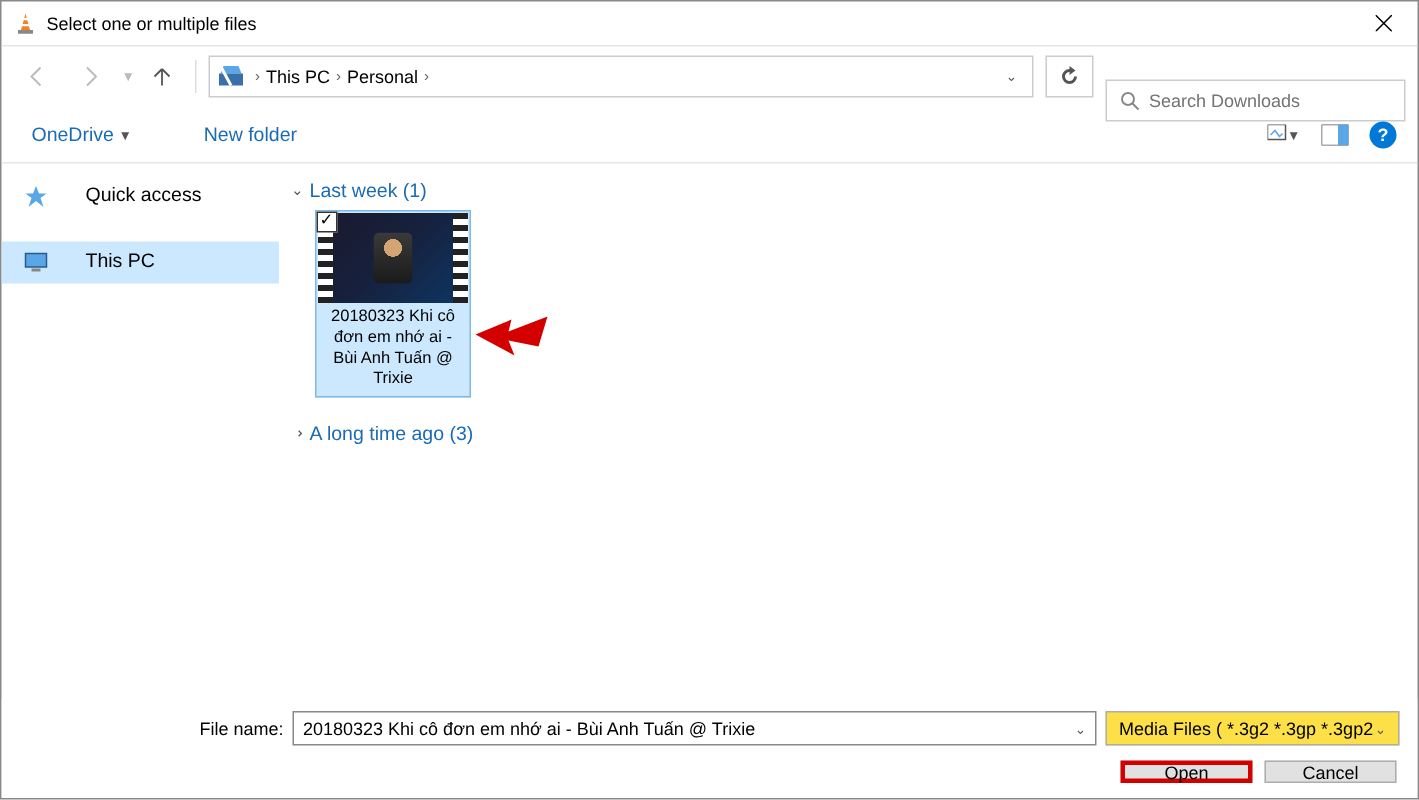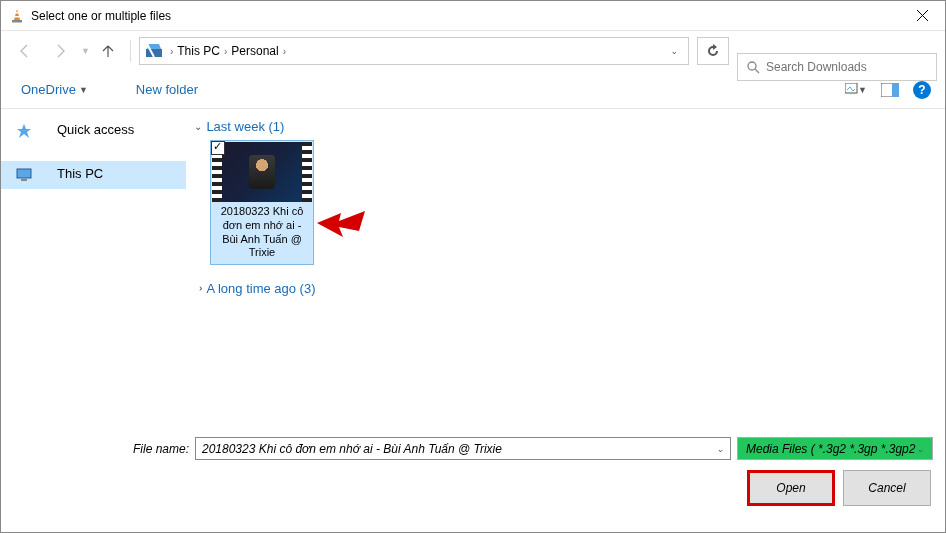--- a/index.html
+++ b/index.html
@@ -49,27 +49,27 @@
 .thumb-center { position: absolute; left: 10px; right: 10px; top: 0; bottom: 0; background: linear-gradient(135deg, #1a1a2e 0%, #16213e 50%, #0f3460 100%); display:flex; align-items:center; justify-content:center;}
 .thumb-center::after{content:"";width:26px;height:34px;background:radial-gradient(circle at 50% 30%, #d4a574 0 6px, transparent 6px), linear-gradient(#3a3a3a, #1a1a1a);border-radius:4px;}
 .check { position: absolute; top: 0; left: 0; width: 14px; height: 14px; background: #fff; border: 1px solid #333; z-index: 2; }
 .check::after { content: "✓"; font-size: 11px; position: absolute; top: -2px; left: 1px; }
 .file-name { font-size: 11px; text-align: center; padding: 3px 2px; line-height: 1.25; }
 
 .red-arrow1 { position: absolute; left: 316px; top: 208px; }
 .red-arrow2 { position: absolute; left: 676px; top: 495px; }
 
 
-.footer { position: absolute; bottom: 0; left: 0; right: 0; padding: 8px 12px 26px; background: #fff; font-style: italic; }
+.footer { position: absolute; bottom: 0; left: 0; right: 0; padding: 8px 12px 10px; background: #fff; }
 .fn-row { display: flex; align-items: center; gap: 6px; margin-bottom: 10px; }
 .fn-label { font-size: 12px; width: 176px; text-align: right; }
 .fn-input { flex: 1; height: 23px; border: 1px solid #888; font-size: 12px; padding: 0 6px; display: flex; align-items: center; justify-content: space-between; }
-.filter-sel { width: 196px; height: 23px; border: 1px solid #adadad; background: #22c55e; font-size: 12px; padding: 0 8px; display: flex; align-items: center; justify-content: space-between; }
+.filter-sel { width: 196px; height: 23px; border: 1px solid #adadad; background: #fde047; font-size: 12px; padding: 0 8px; display: flex; align-items: center; justify-content: space-between; }
 .btn-row { display: flex; justify-content: flex-end; gap: 8px; padding-right: 2px; }
-.btn { width: 88px; height: 36px; border: 1px solid #adadad; background: #e1e1e1; font-size: 12px; display: flex; align-items: center; justify-content: center; cursor: pointer; }
+.btn { width: 88px; height: 15px; border: 1px solid #adadad; background: #e1e1e1; font-size: 12px; display: flex; align-items: center; justify-content: center; cursor: pointer; }
 .btn.open { border: 3px solid #d40000; position: relative; }
 .dd-chev { font-size: 9px; color: #555; }
 </style>
 </head>
 <body>
 
 <div class="titlebar">
   <svg class="vlc-icon" viewBox="0 0 16 16">
       <polygon points="8,1 11,12 5,12" fill="#f58220"></polygon>
       <rect x="6.2" y="4" width="3.6" height="1.5" fill="#fff"></rect>

